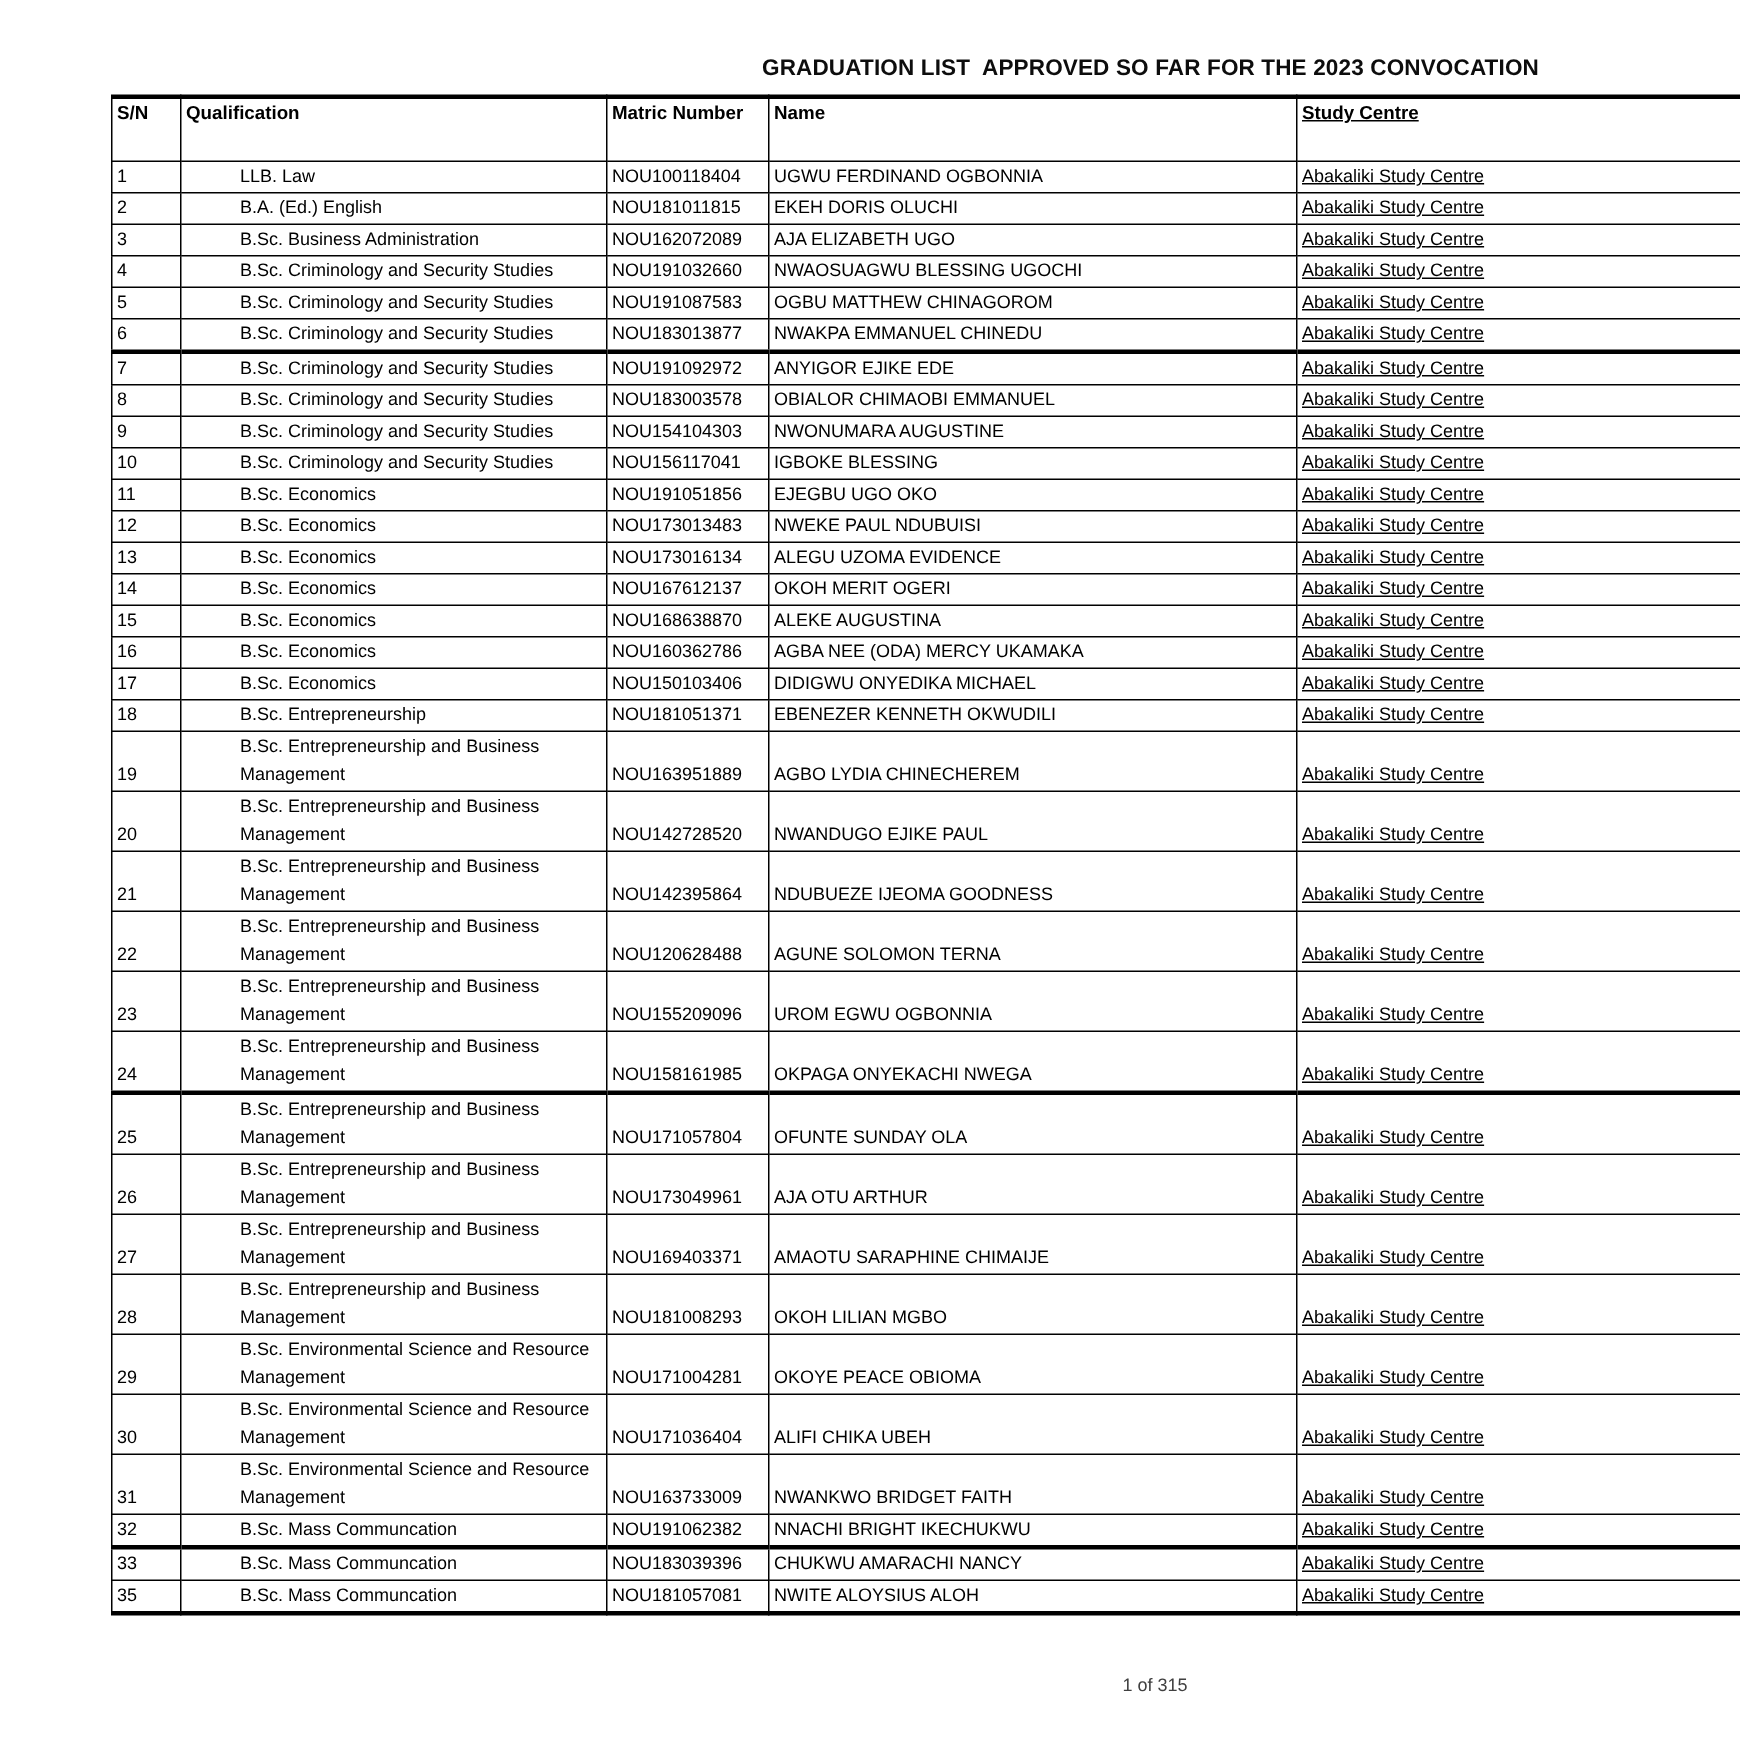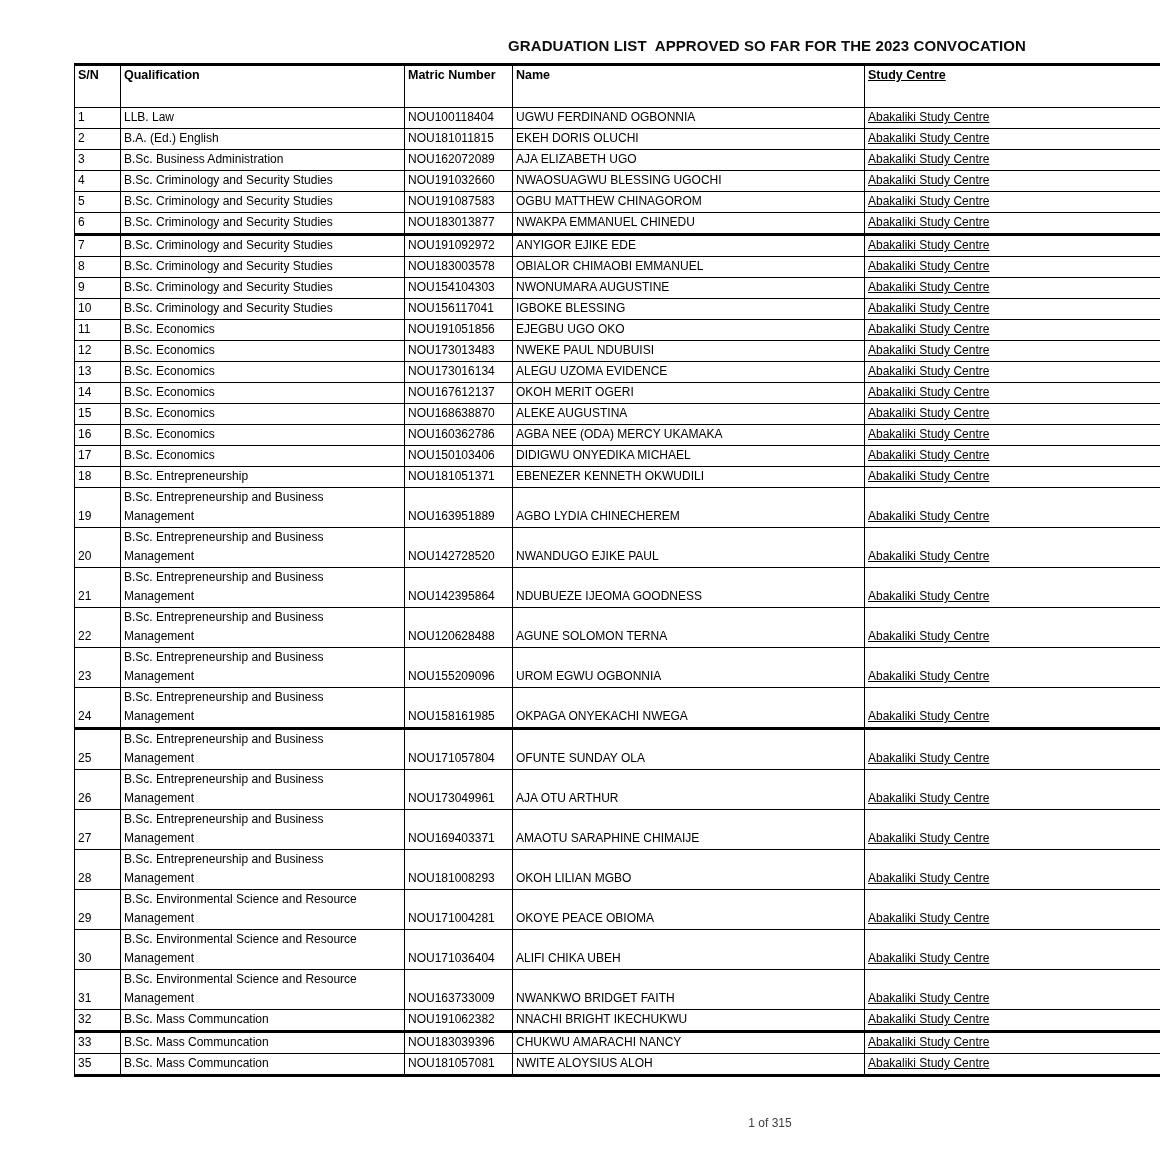--- a/index.html
+++ b/index.html
@@ -55,20 +55,21 @@
     white-space: nowrap;
   }
   .grad-table td.qual {
     white-space: normal;
   }
   .grad-table td.qual .qwrap {
     display: inline-block;
     max-width: 248px;
     line-height: 19px;
     vertical-align: bottom;
+    margin-left: 36px;
   }
   .grad-table tr.thick-top th,
   .grad-table tr.thick-top td { border-top: 3px solid #000; }
   .grad-table th:last-child,
   .grad-table td:last-child { border-right: none; text-decoration: underline; }
 
   .page-footer {
     position: absolute;
     top: 1116px; left: 770px;
     transform: translateX(-50%);

